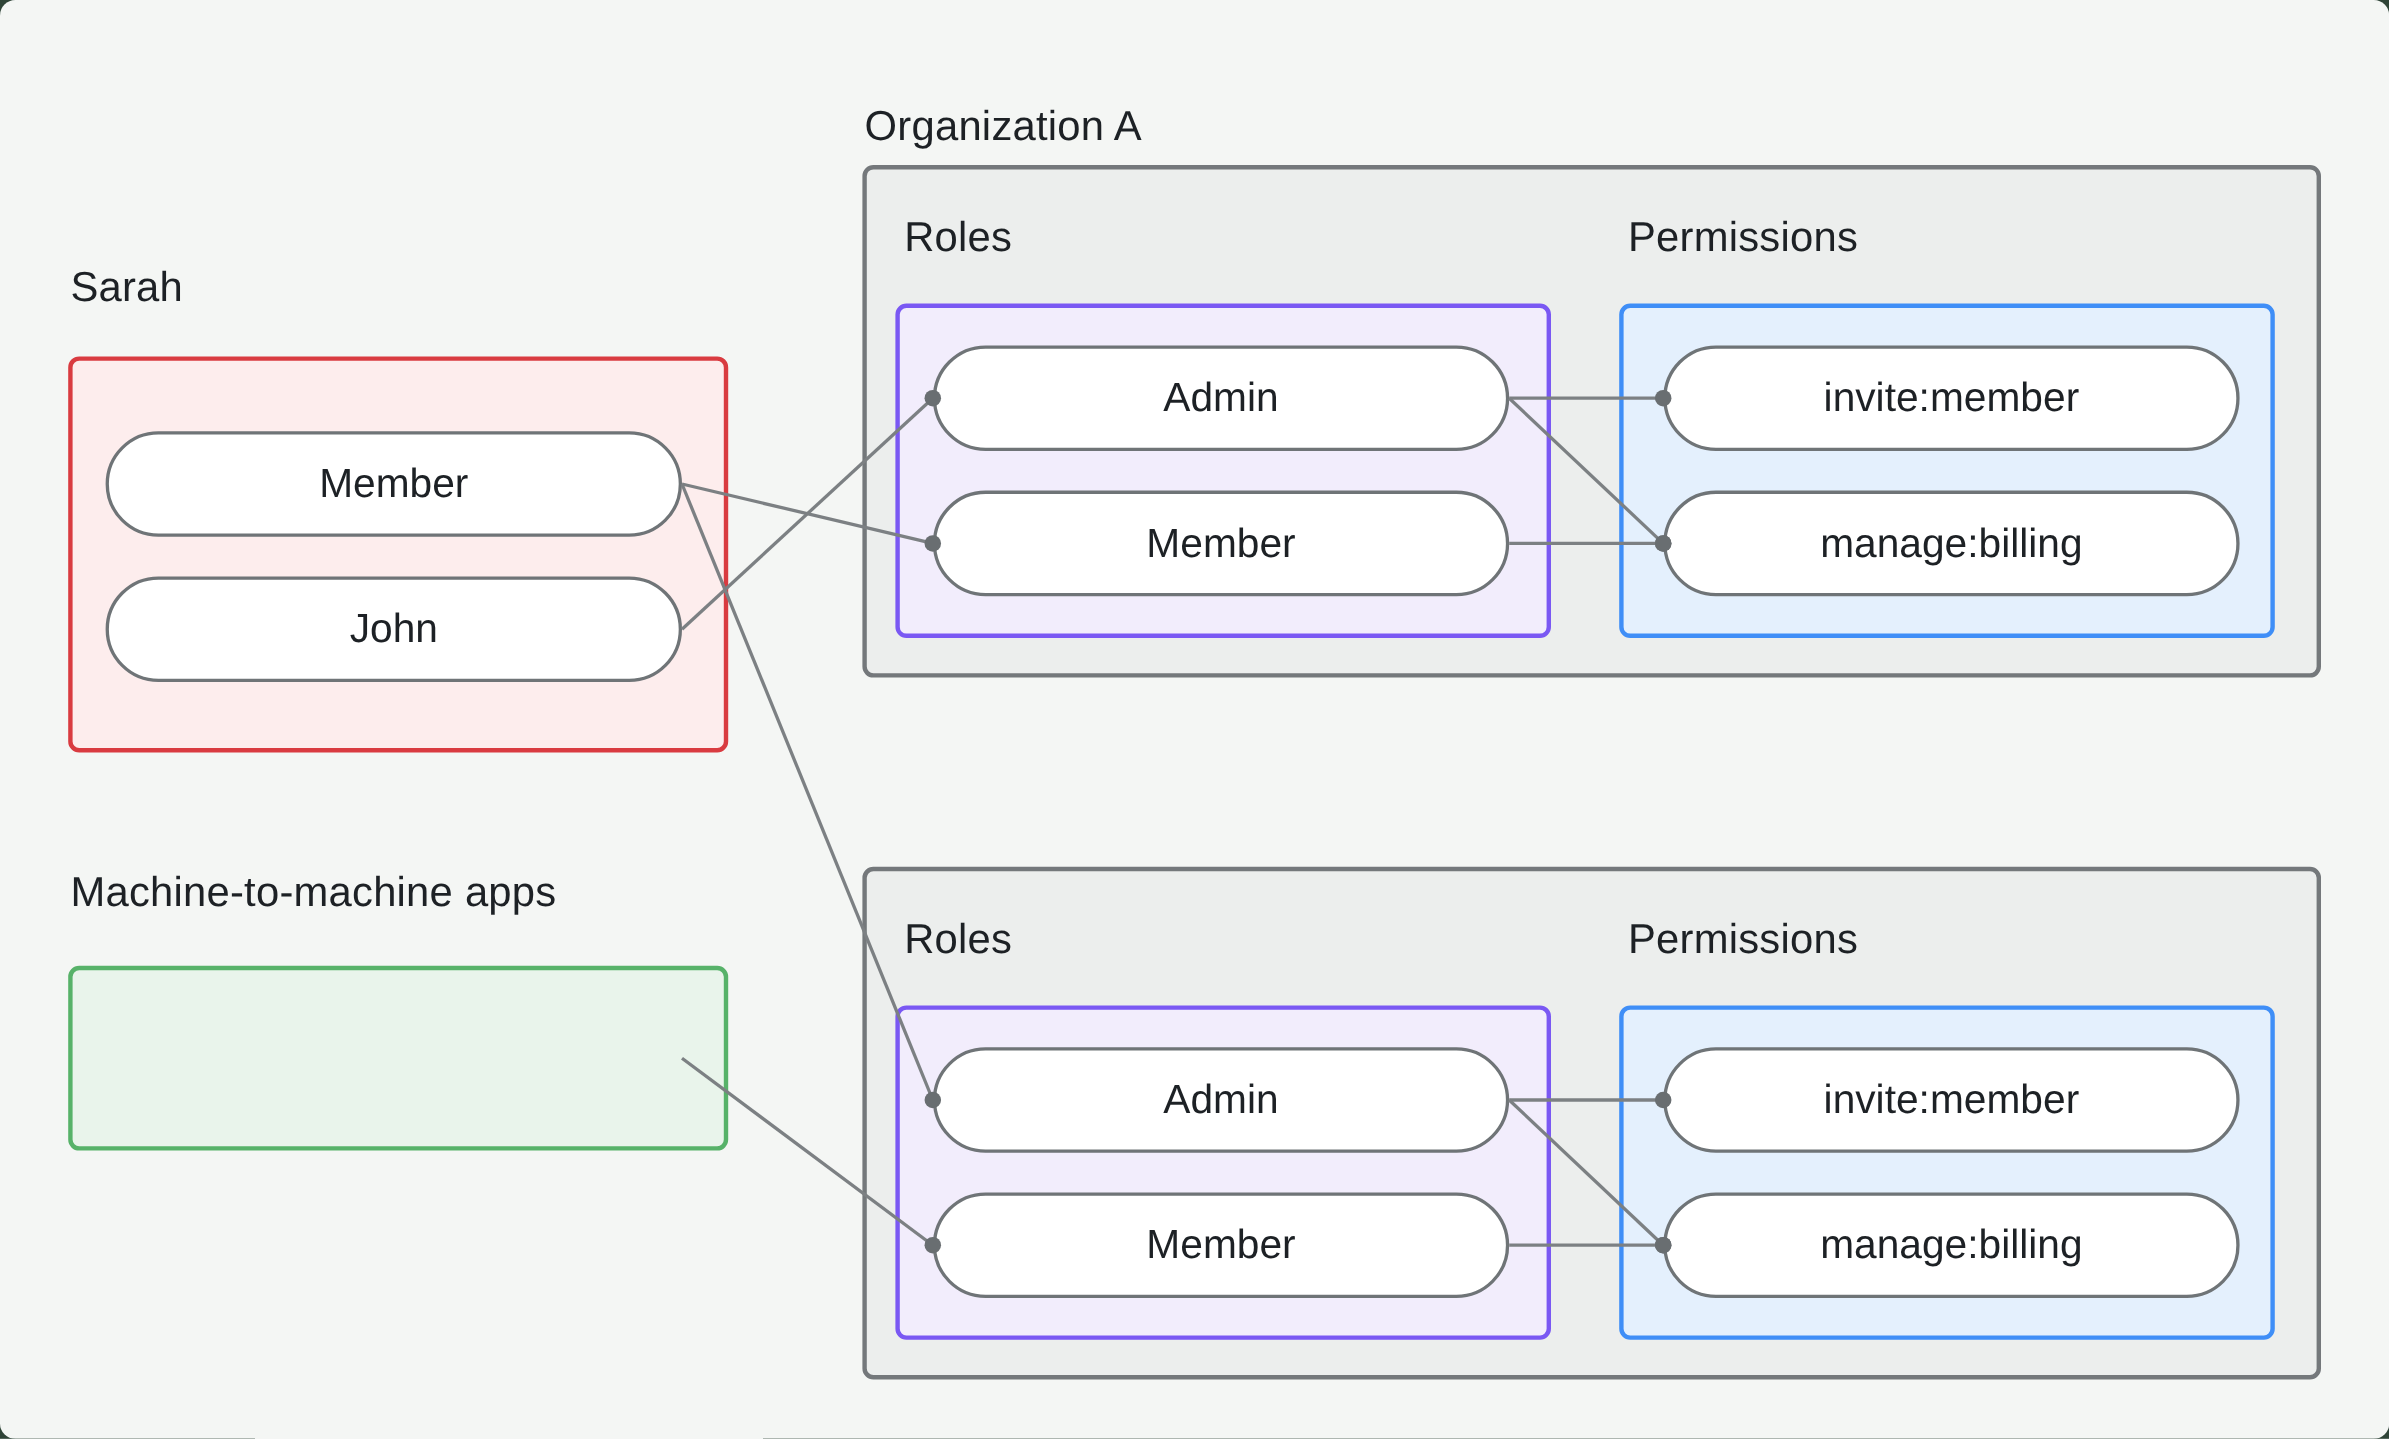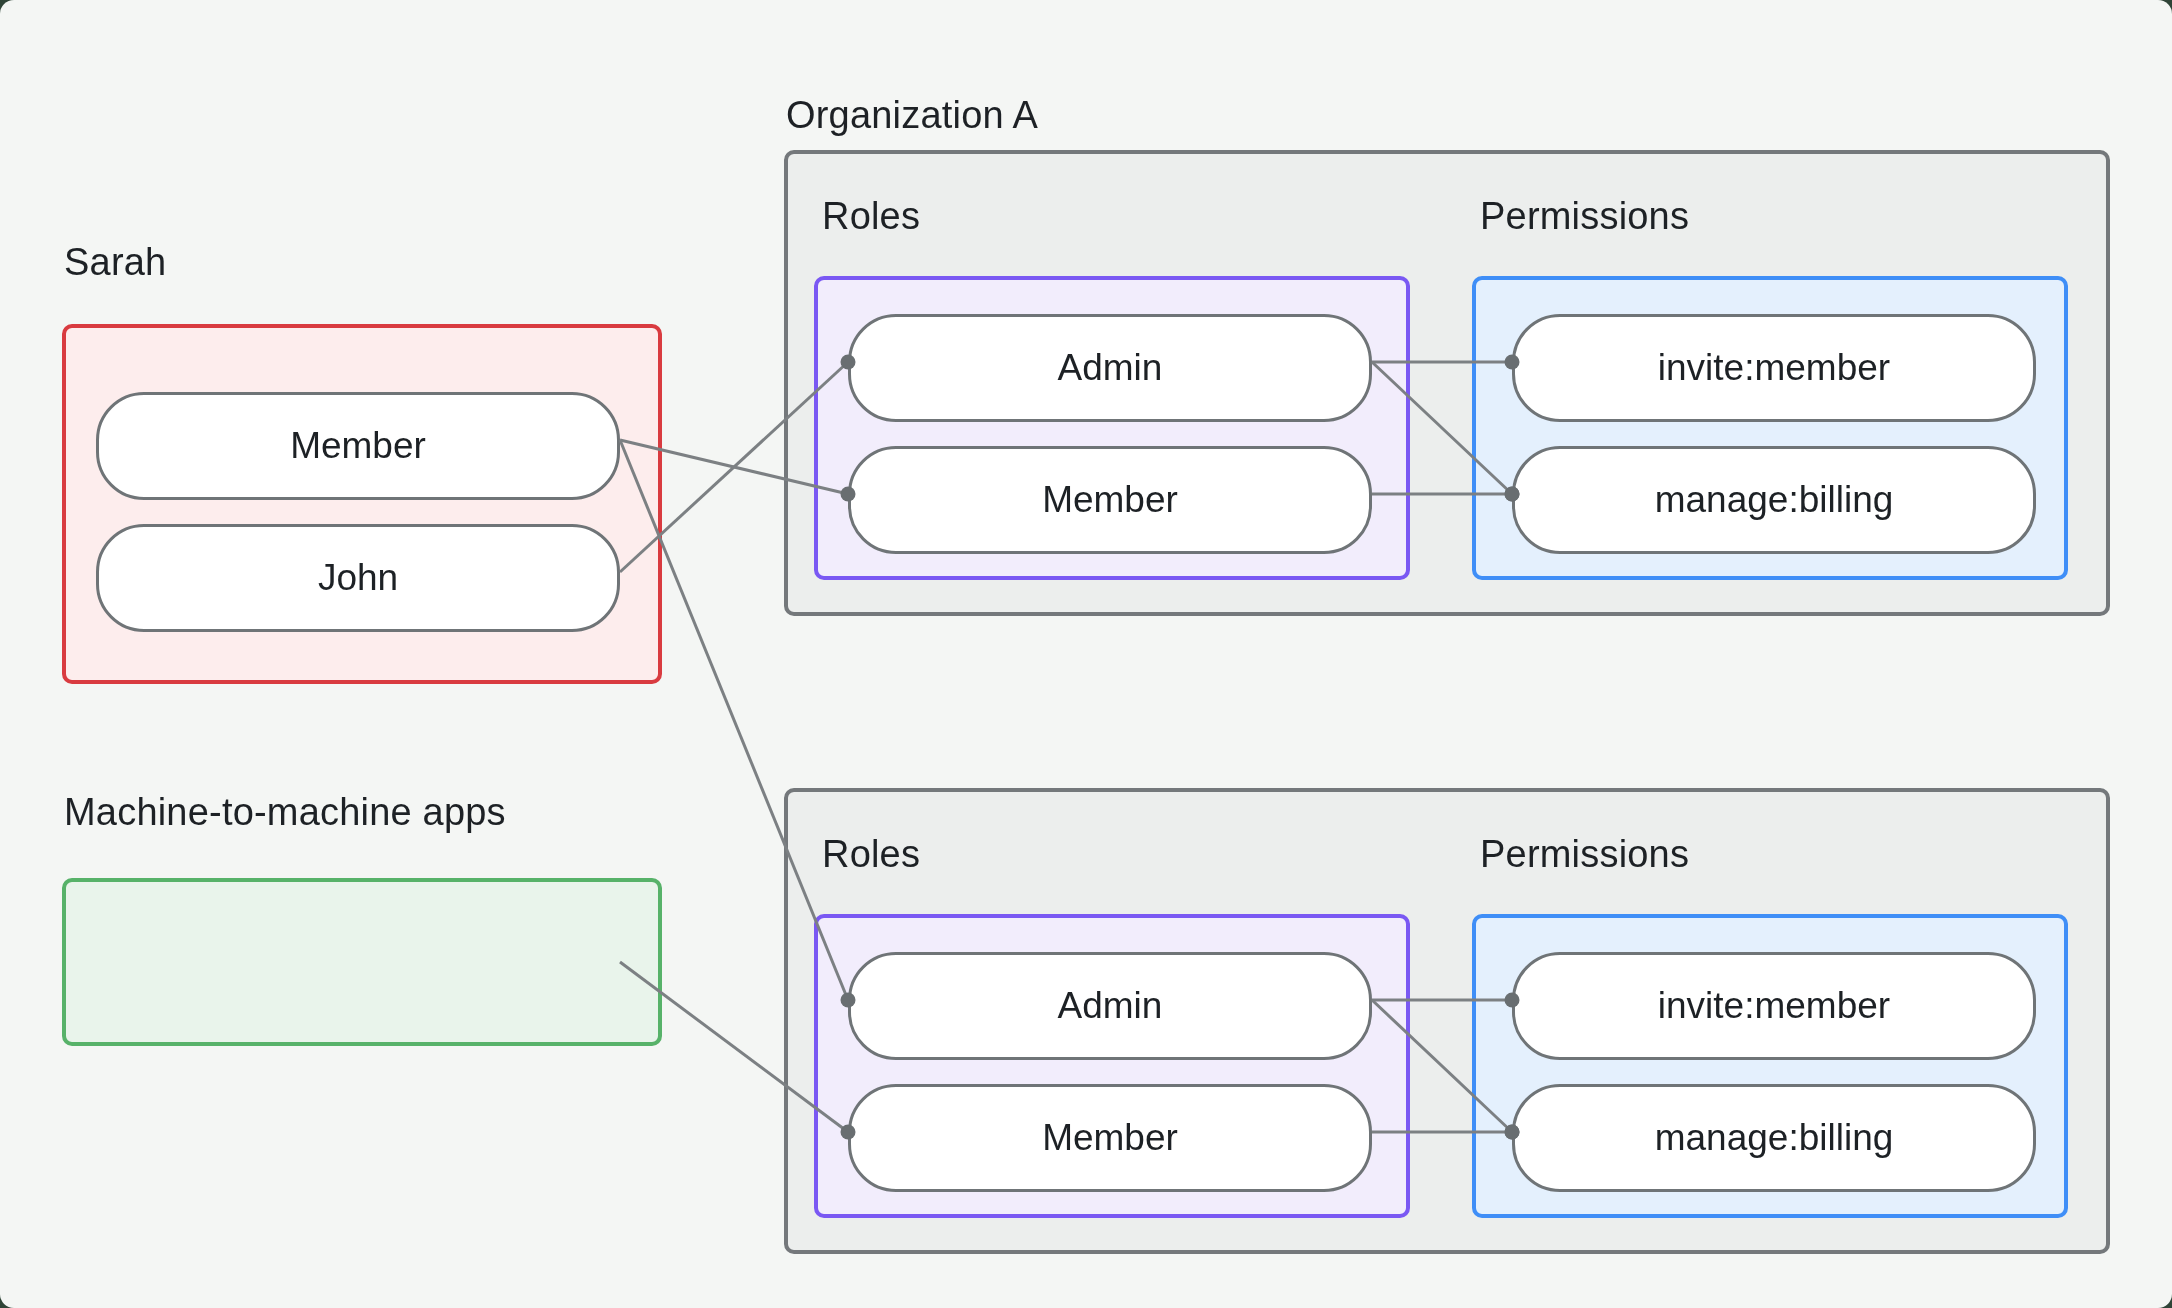--- a/index.html
+++ b/index.html
@@ -20,21 +20,21 @@
     font-family:"Liberation Sans","DejaVu Sans",sans-serif;
   }
   .glabel{position:absolute;font-size:38px;line-height:48px;font-weight:500;letter-spacing:0.2px;white-space:nowrap;}
   .box{position:absolute;border-radius:10px;border:4px solid;box-sizing:border-box;}
   .box.org{border-color:var(--org-border);background:var(--org-fill);}
   .box.red{border-color:var(--red-border);background:var(--red-fill);}
   .box.green{border-color:var(--green-border);background:var(--green-fill);}
   .box.purple{border-color:var(--purple-border);background:var(--purple-fill);}
   .box.blue{border-color:var(--blue-border);background:var(--blue-fill);}
   .pill{
-    position:absolute;height:108px;width:524px;border-radius:48px;box-sizing:border-box;
+    position:absolute;height:96px;width:524px;border-radius:48px;box-sizing:border-box;
     background:var(--pill-bg);border:3px solid var(--pill-border);
     display:flex;align-items:center;justify-content:center;
     font-size:37px;white-space:nowrap;z-index:3;
   }
   .edges{position:absolute;left:0;top:0;z-index:9;pointer-events:none;}
 </style>
 </head>
 <body>
 
 <div class="canvas">

